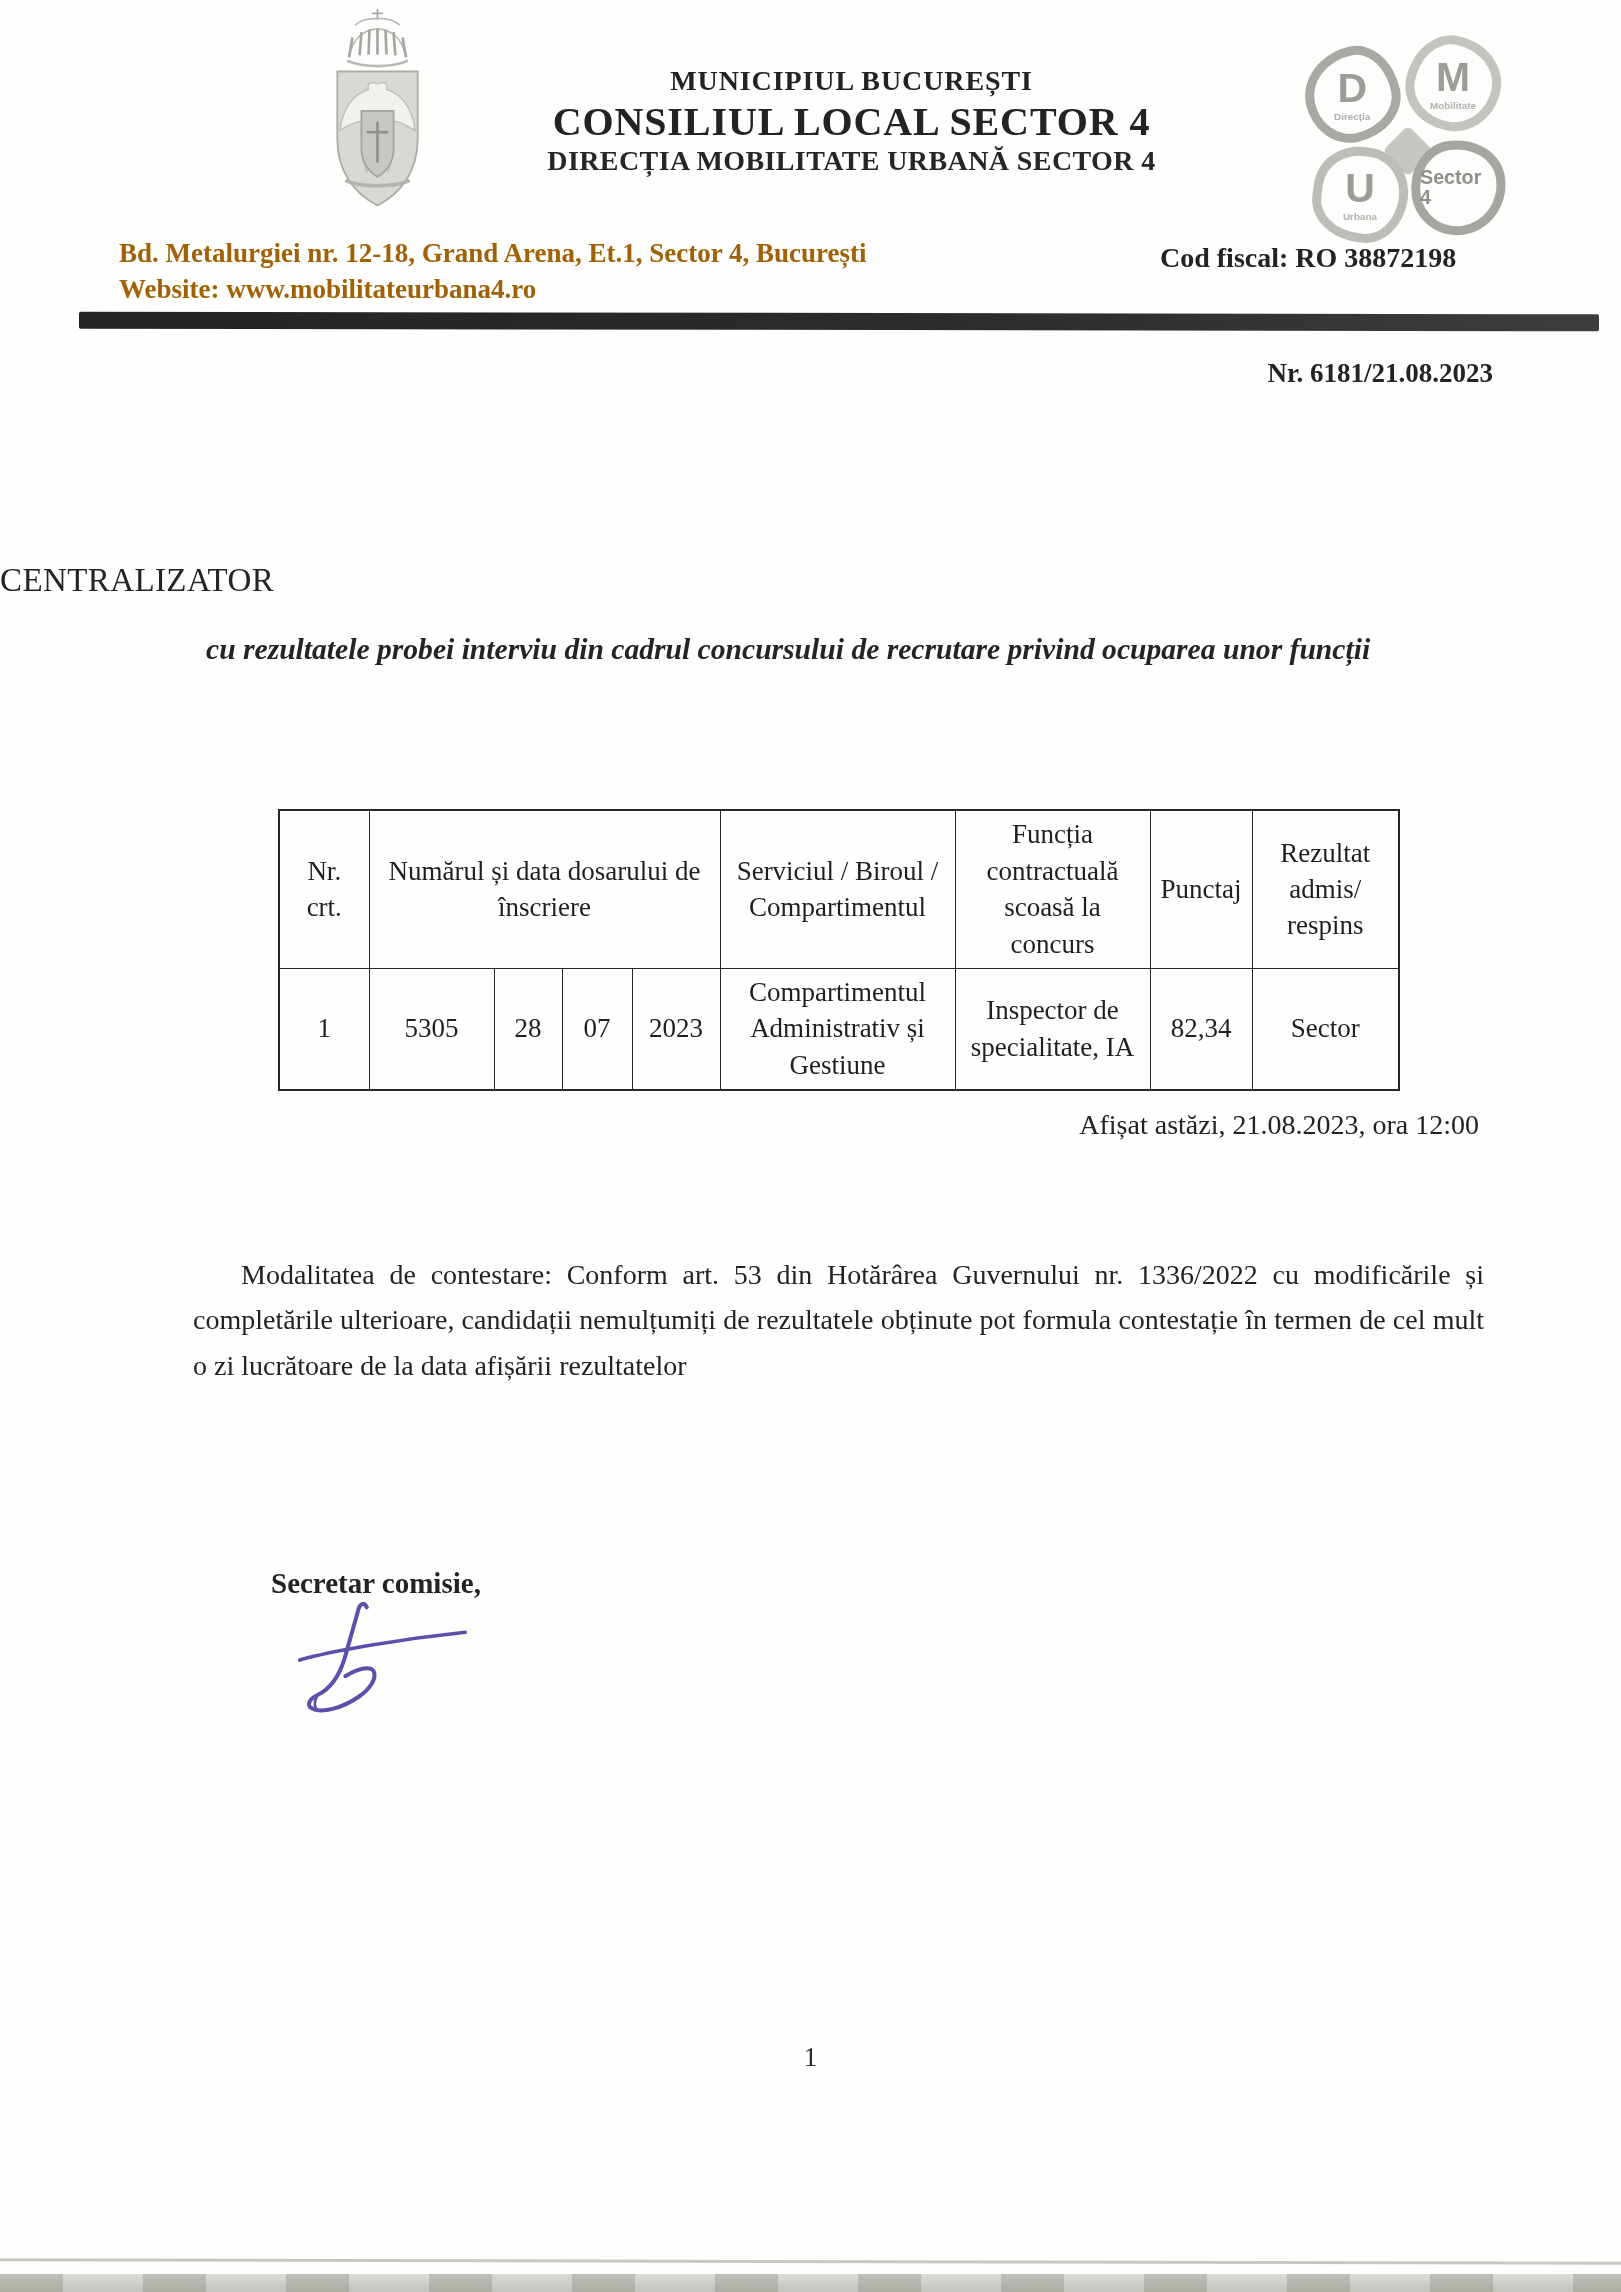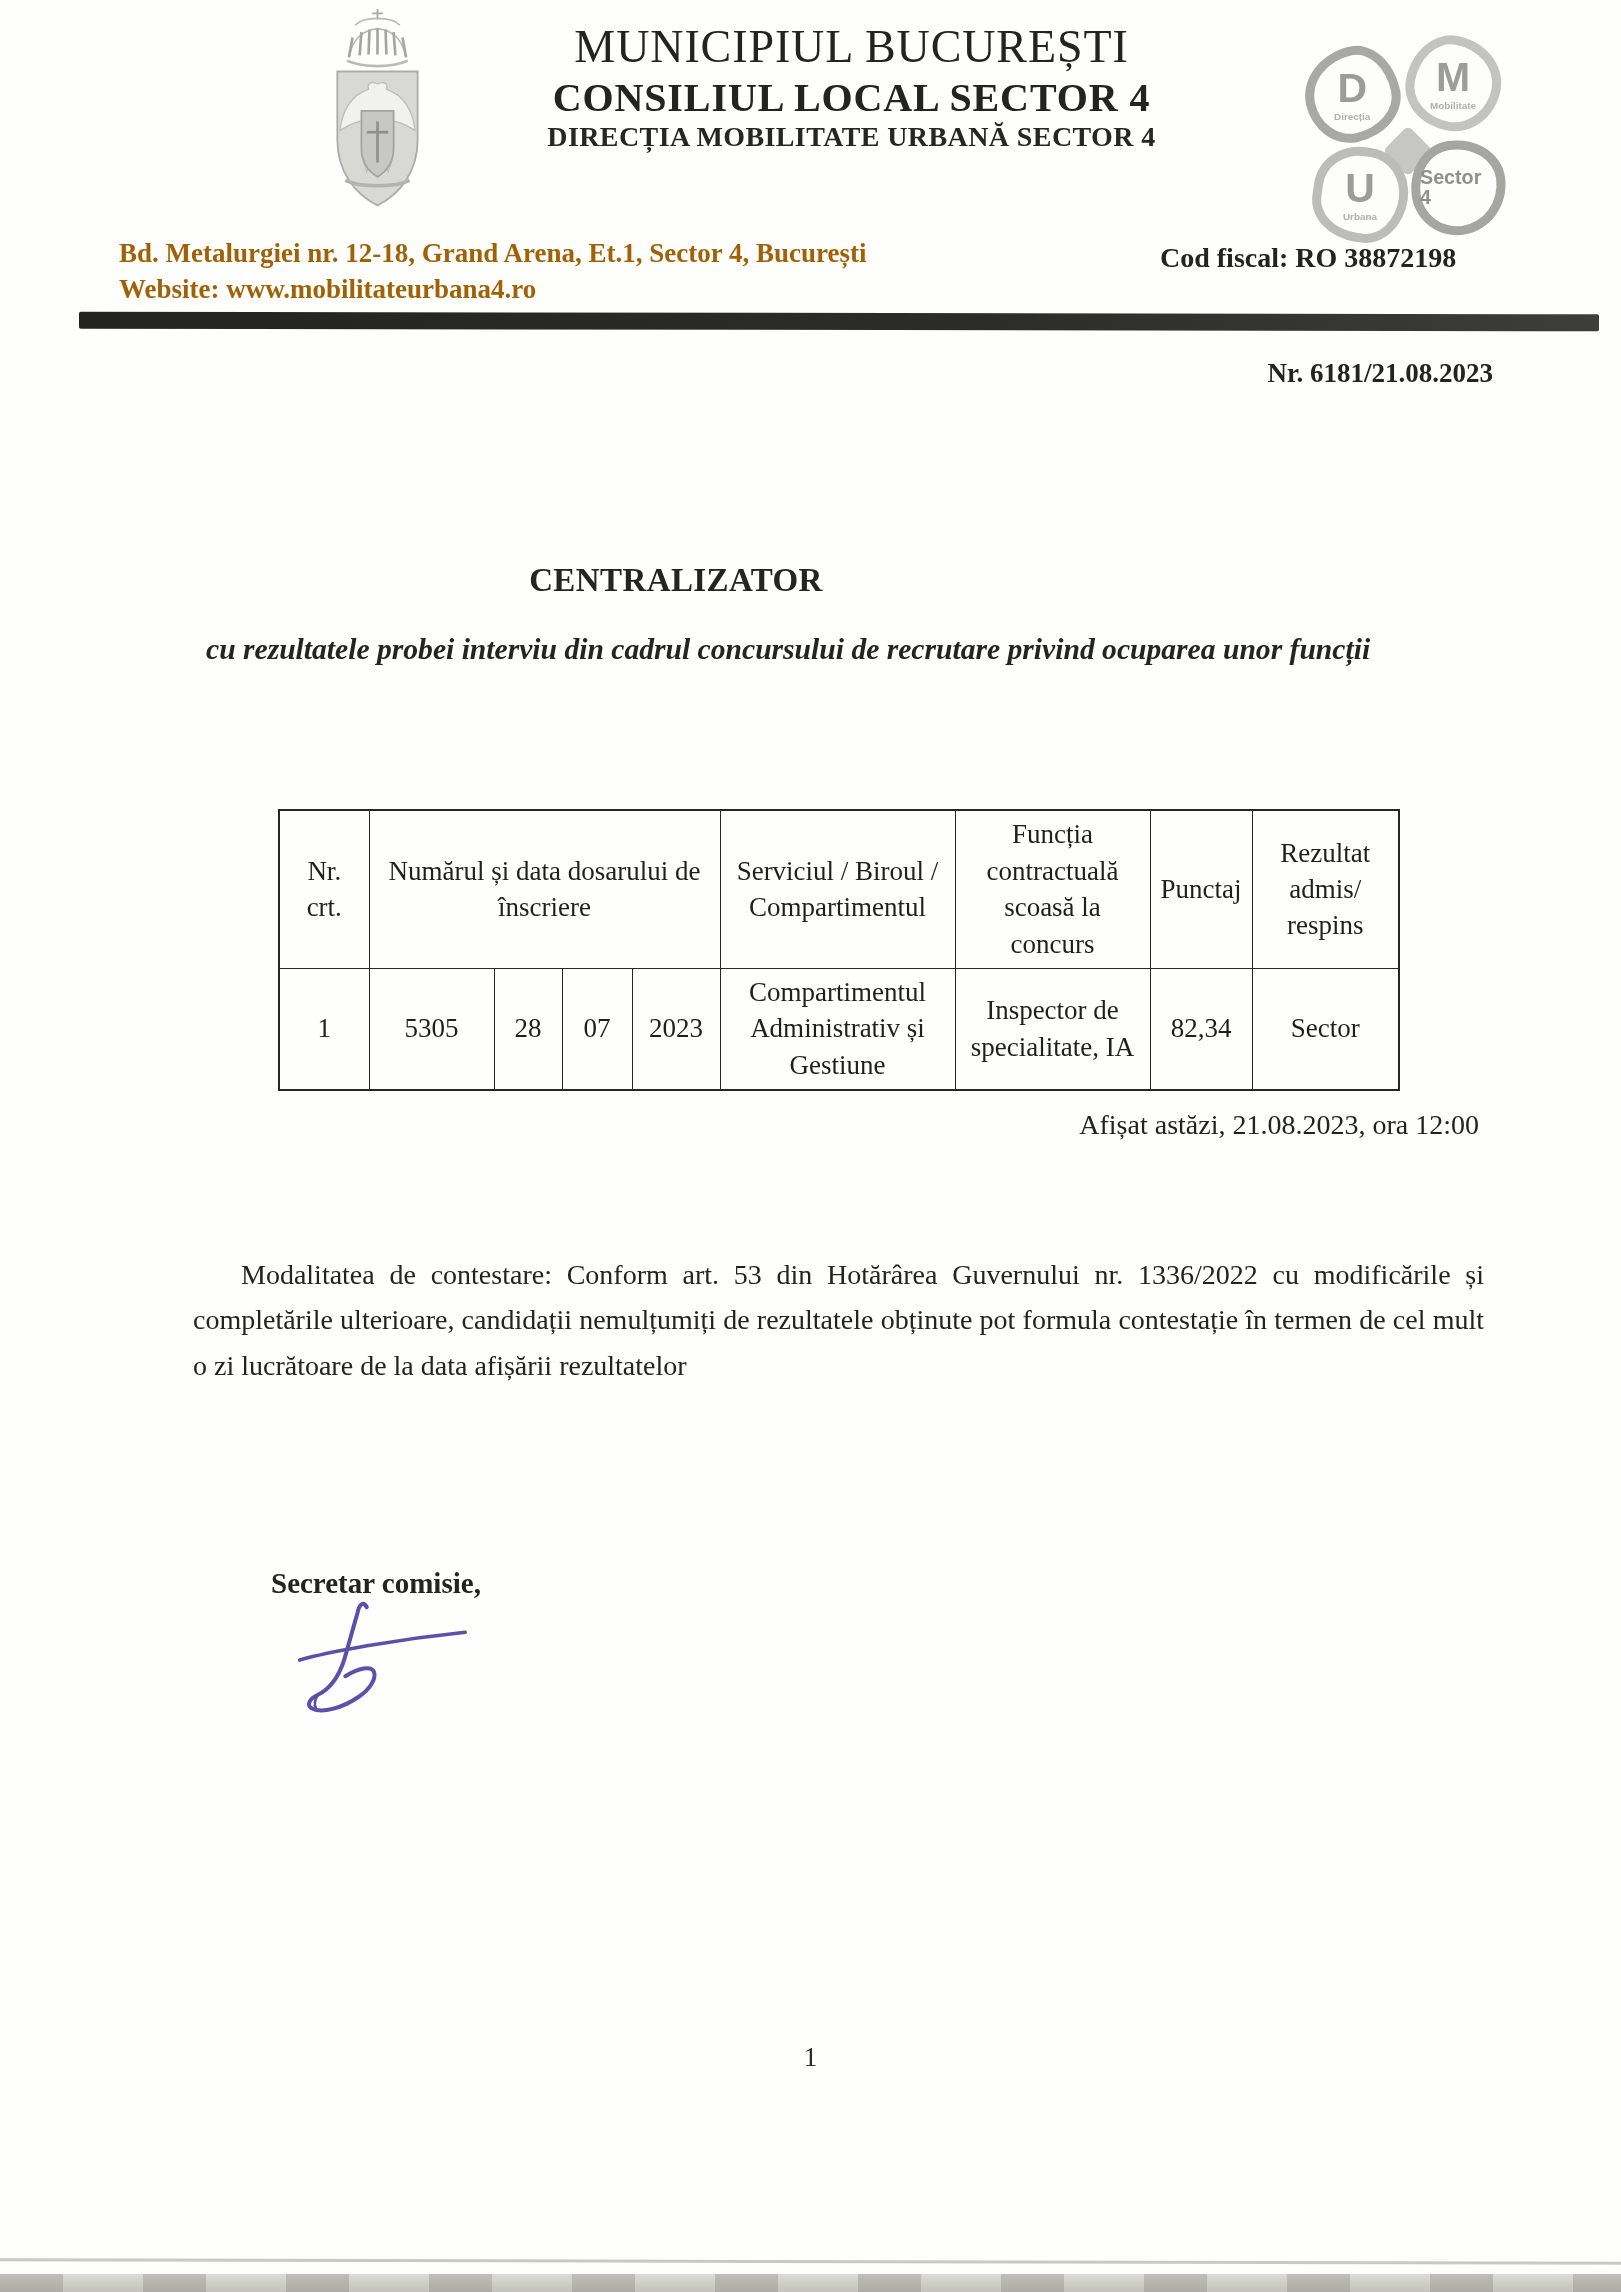--- a/index.html
+++ b/index.html
@@ -7,21 +7,21 @@
   body { font-family:"Liberation Serif", serif; color:#1d1d1d; }
   .page {
     position:relative; width:1621px; height:2293px;
     background:#fefefd; overflow:hidden;
   }
 
   
   .coat { position:absolute; left:315px; top:5.4px; width:125px; height:208px; }
 
   .title-block { position:absolute; left:296px; top:19.7px; width:1111px; text-align:center; }
-  .org1 { font-size:46px; font-weight:normal; letter-spacing:0.9px; color:#232323; }
+  .org1 { font-size:28px; font-weight:bold; letter-spacing:0.9px; color:#232323;margin-top:45px; }
   .org2 { font-size:40px; font-weight:bold; letter-spacing:0.9px; color:#232323; margin-top:1.8px; }
   .department { font-size:28px; font-weight:bold; color:#262626; letter-spacing:0.4px; }
 
   .logo { position:absolute; left:1300px; top:34px; width:215px; height:235px; }
   .logo-center { position:absolute; left:90px; top:99px; width:36px; height:36px; background:#c6c6c3; transform:rotate(45deg); border-radius:5.4px; }
   .petal { position:absolute; width:95px; height:95px; border:9.9px solid #b4b4b1;
            display:flex; align-items:center; justify-content:center; background:#fdfdfc; }
   .petal .inner { display:flex; flex-direction:column; align-items:center; line-height:1; }
   .petal-letter { font-family:"Liberation Sans", sans-serif; font-weight:bold; font-size:41px; color:#9c9c99; }
   .petal-sub { font-family:"Liberation Sans", sans-serif; font-weight:bold; font-size:9.9px; color:#b0b0ad; margin-top:2.7px; }
@@ -39,22 +39,22 @@
   .addr-block { position:absolute; left:119px; top:236px; font-size:27px; font-weight:bold; color:#a16207; line-height:1.33; }
   .fiscal { position:absolute; left:1160px; top:242px; font-size:28px; font-weight:bold; color:#232323; }
 
   .rule-bar { position:absolute; left:79px; top:313px; width:1520px; height:17px;
               background:linear-gradient(90deg,#232323 0%,#2c2c2c 60%,#3d3d3c 100%);
               transform:rotate(0.1deg); border-radius:1.8px; }
 
   
   .doc-number { position:absolute; top:358px; right:128px; font-size:27px; font-weight:bold; color:#232323; }
 
-  .doc-title { position:absolute; top:562px; left:0; width:1352px; text-align:center;
-               font-size:33px; font-weight:bold; letter-spacing:0.4px; color:#242424; }
+  .doc-title { position:absolute; top:562px; left:0; width:1352px; text-align:left;
+               font-size:33px; font-weight:normal; letter-spacing:0.4px; color:#242424; }
   .subtitle { position:absolute; top:630px; left:206px; width:1272px; text-align:left;
               font-size:29.6px; font-weight:bold; color:#242424; line-height:1.3;font-style:italic; }
   .subtitle span { display:block; }
 
   
   .tbl-wrap { position:absolute; left:278px; top:809px; width:1119px; }
   table.results { border-collapse:collapse; width:1119px; table-layout:fixed;
                   font-size:27px; color:#1f1f1f; }
   table.results th, table.results td {
     border:1.8px solid #262626; text-align:center; vertical-align:middle;

